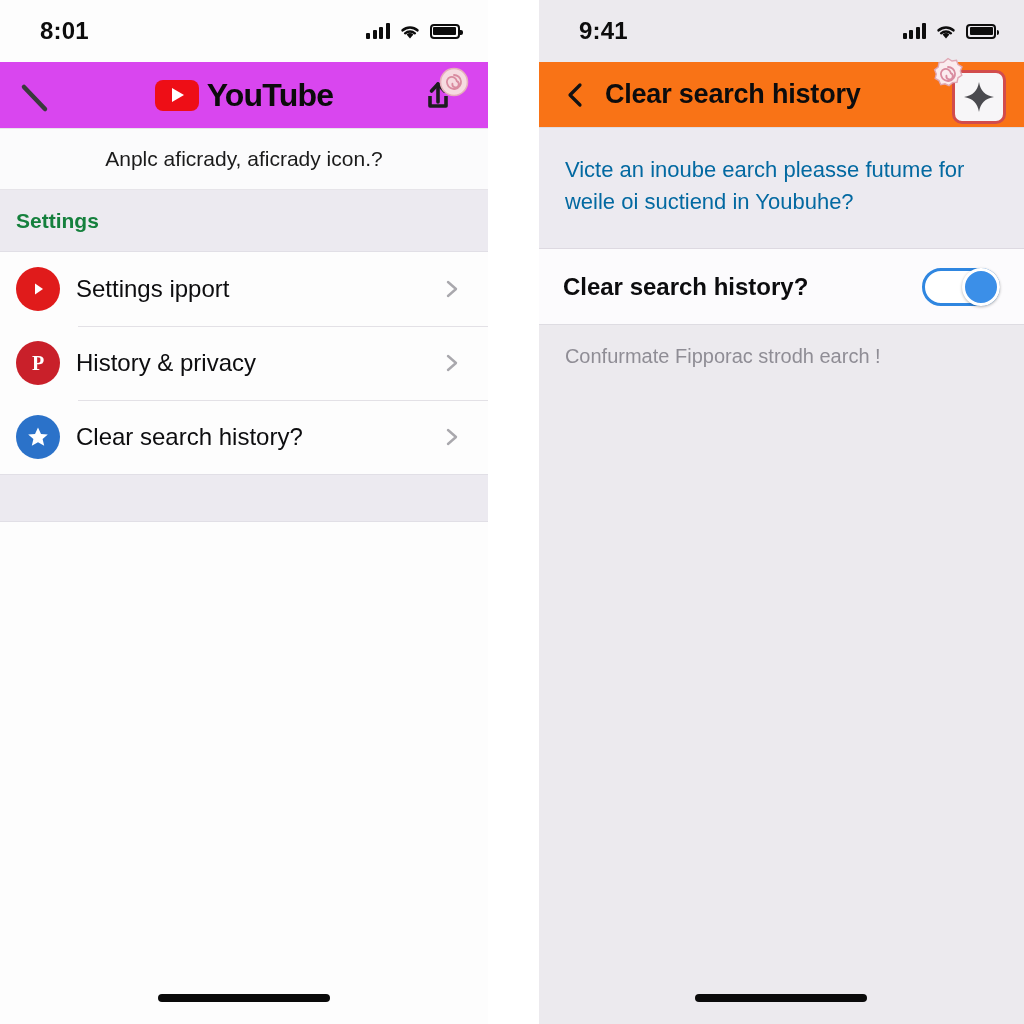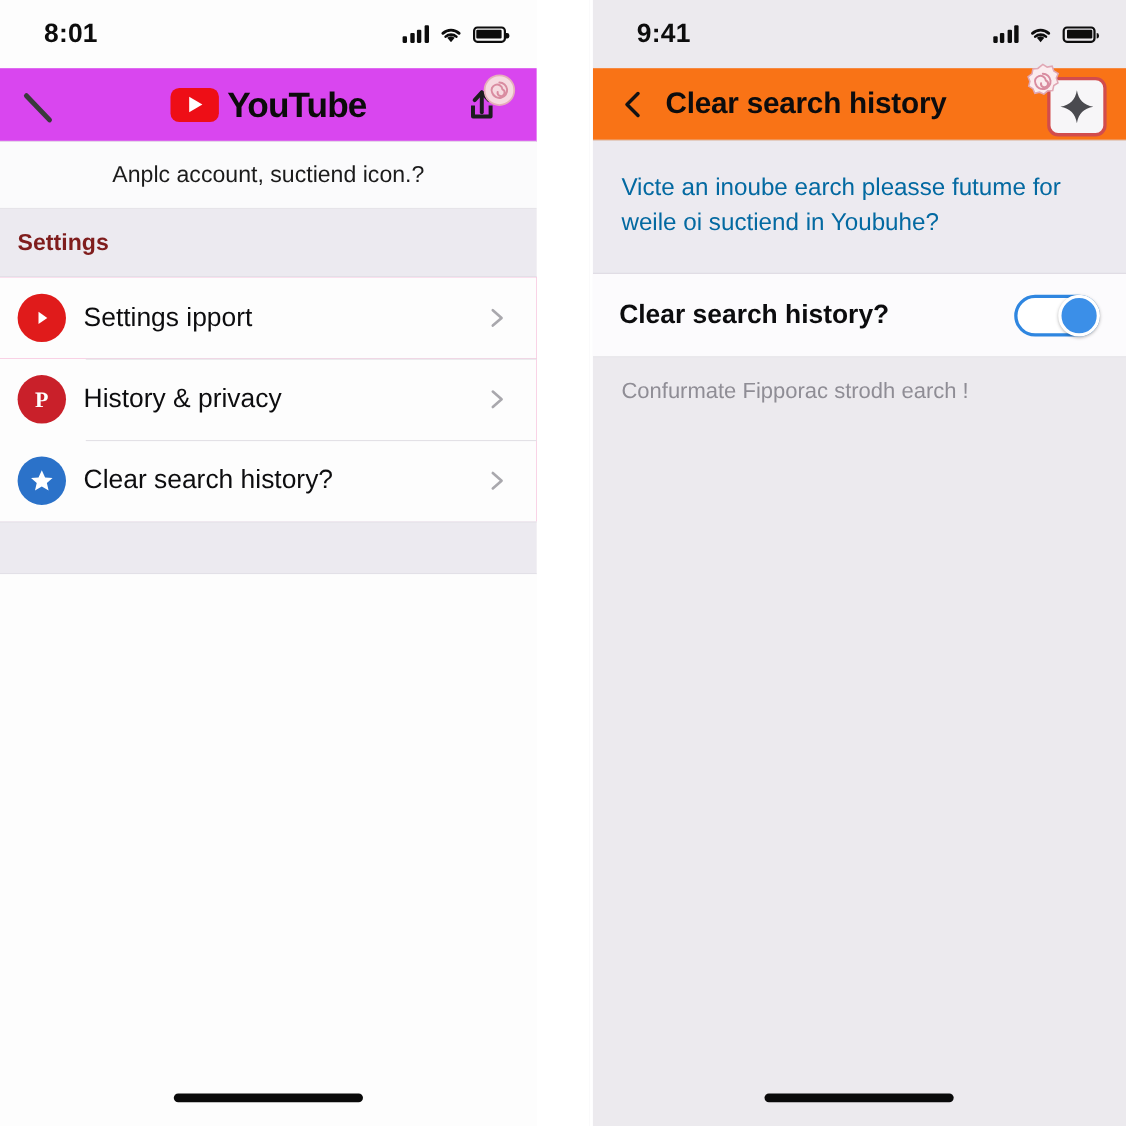--- a/index.html
+++ b/index.html
@@ -148,21 +148,21 @@
     background: #eceaf0;
     display: flex;
     align-items: center;
     padding-left: 16px;
     box-sizing: border-box;
     border-bottom: 1px solid #e1dfe6;
   }
   .section-head span {
     font-size: 21px;
     font-weight: 700;
-    color: #7f1d1d;
+    color: #15803d;
   }
 
   
   .list { background: #ec4899; }
   .row {
     position: relative;
     height: 74px;
     display: flex;
     align-items: center;
     padding: 0 16px;
@@ -352,21 +352,21 @@
             <path d="M17.5 19 L24 12 L30.5 19" stroke="#1d1d1f" stroke-width="3.6" fill="none" stroke-linecap="round" stroke-linejoin="round"></path>
           </svg>
           <svg class="badge-spiral" style="right:-9px;top:-7px;" viewBox="0 0 34 34">
             <circle cx="17" cy="17" r="13.5" fill="#f6dbe0" stroke="#e6aebb" stroke-width="1.6"></circle>
             <path d="M17 10 a7 7 0 1 1 -6.6 9.2 a5 5 0 1 1 9.4 -3 a3.2 3.2 0 1 1 -4.4 2.4" fill="none" stroke="#d98ca0" stroke-width="1.8" stroke-linecap="round"></path>
           </svg>
         </div>
       </div>
 
       <div class="subtitle-band">
-        <span>Anplc account, suctiend icon.?</span>
+        <span>Anplc aficrady, aficrady icon.?</span>
       </div>
 
       <div class="section-head">
         <span>Settings</span>
       </div>
 
       <div class="list">
 
         <div class="row">
           <span class="row-icon" style="background:#e01b1b;">

